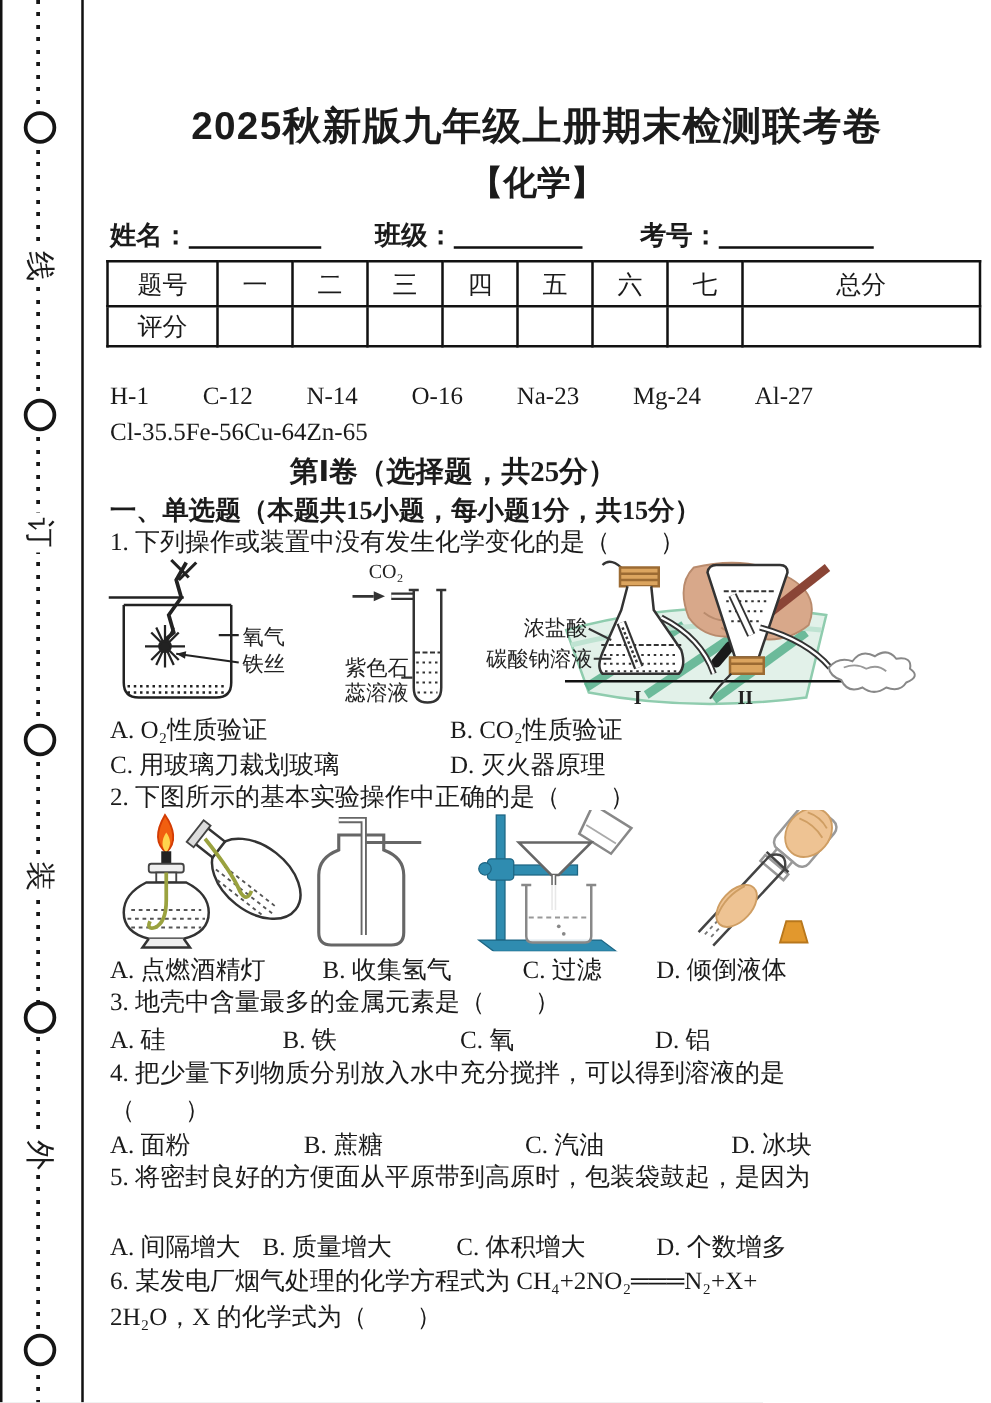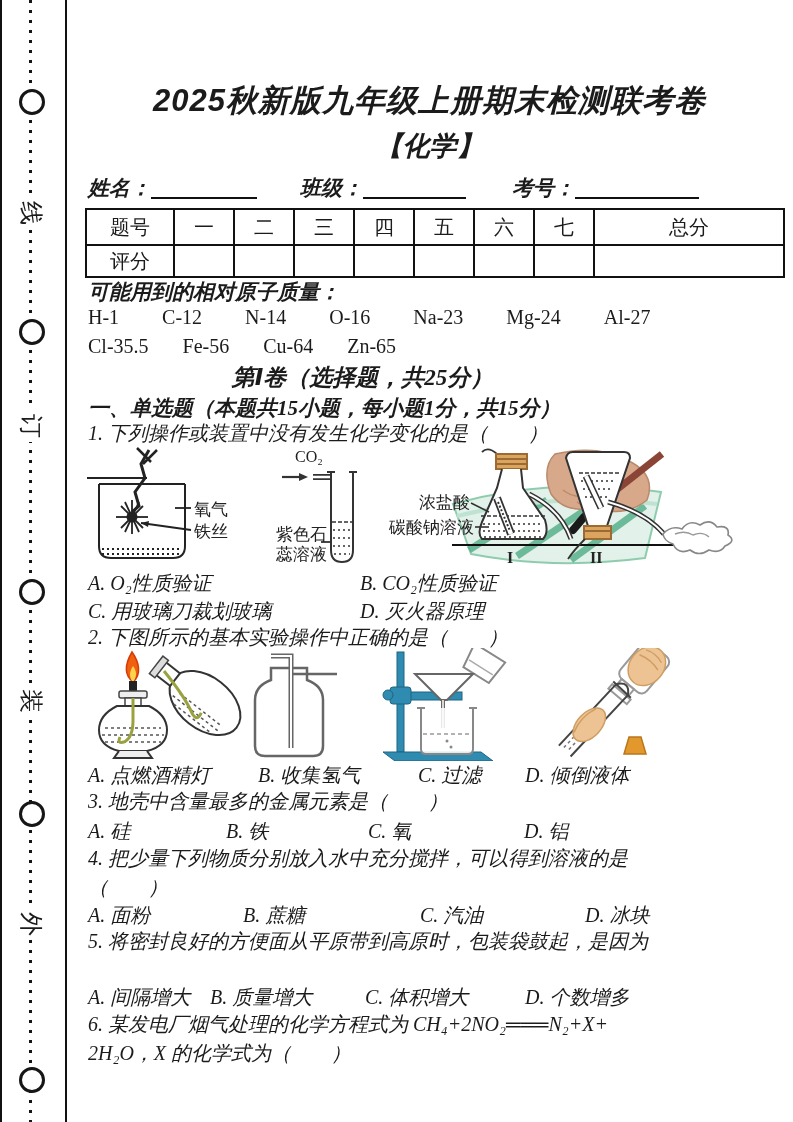--- a/index.html
+++ b/index.html
@@ -3,21 +3,21 @@
 <meta charset="utf-8">
 <style>
   html,body{margin:0;padding:0;background:#e8e8e8;}
   .page{
     position:relative; width:793px; height:1122px; margin:0 auto;
     background:#ffffff; overflow:hidden;
     font-family:"Liberation Serif","DejaVu Sans",serif;
     color:#1b1b1b;
   }
   .abs{position:absolute;}
-  .nowrap{white-space:nowrap;font-style:italic;}
+  .nowrap{white-space:nowrap;}
   
   .edge-line{left:0;top:0;width:2px;height:1122px;background:#111;}
   .dot-line{left:29px;top:0;width:3px;height:1122px;
     background:repeating-linear-gradient(#161616 0 3px, transparent 3px 10px);}
   .rule-line{left:65px;top:0;width:2px;height:1122px;background:#111;}
   .margin-circle{left:19px;width:20px;height:20px;border:3px solid #161616;border-radius:50%;background:#fff;}
   .margin-char{left:15px;width:32px;height:32px;line-height:32px;text-align:center;
     font-size:24px;background:#fff;transform:rotate(90deg);}
   
   .title{left:66px;width:727px;top:80px;text-align:center;font-size:31px;font-weight:bold;
@@ -101,31 +101,30 @@
       <td></td>
           <td></td>
       <td></td>
           <td></td>
       <td></td>
           <td></td>
     </tr>
   </tbody>
     </table>
 
-  <div class="abs line b nowrap" style="left:88px;top:278px;font-size:21px">可能用到的相对原子质量：</div>
   <div class="abs line masses" style="left:88px;top:306px;gap:43px">
     <span>H-1</span>
     <span>C-12</span>
     <span>N-14</span>
     <span>O-16</span>
     <span>Na-23</span>
     <span>Mg-24</span>
     <span>Al-27</span>
   </div>
-  <div class="abs line masses" style="left:88px;top:335px;gap:34px">
+  <div class="abs line masses" style="left:88px;top:335px;">
     <span>Cl-35.5</span>
     <span>Fe-56</span>
     <span>Cu-64</span>
     <span>Zn-65</span>
   </div>
 
   <div class="abs heading-center nowrap" style="top:362px">第Ⅰ卷（选择题，共25分）</div>
   <div class="abs b nowrap" style="left:88px;top:394px;font-size:21px">一、单选题（本题共15小题，每小题1分，共15分）</div>
 
   <div class="abs stem nowrap" style="top:420px">1. 下列操作或装置中没有发生化学变化的是（　　）</div>

